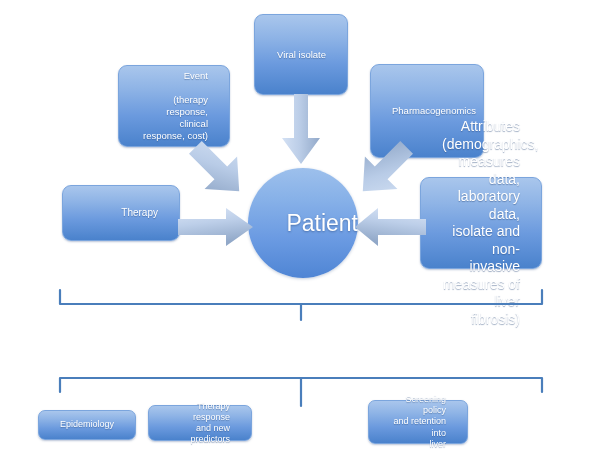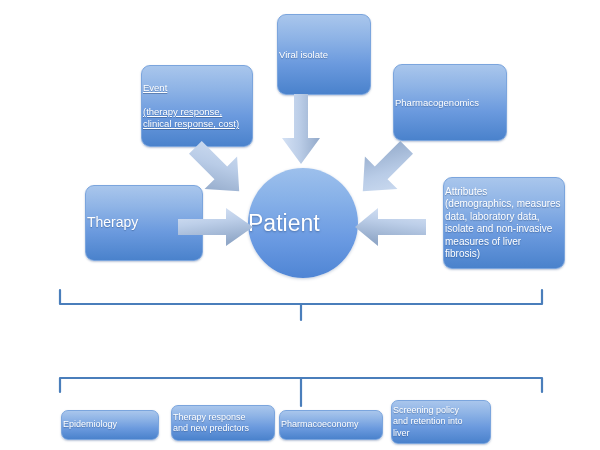--- a/index.html
+++ b/index.html
@@ -22,79 +22,78 @@
   .box {
     position: absolute;
     box-sizing: border-box;
     border-radius: 9px;
     background: linear-gradient(to bottom, #a9c6ec 0%, #8fb4e6 28%, #6b9ade 62%, #4a82cc 100%);
     border: 1px solid #7ba5dd;
     box-shadow: 0 1px 2px rgba(60,90,140,0.35);
     display: flex;
     align-items: center;
     justify-content: center;
-    text-align: left;
+    text-align: right;
     color: #ffffff;
     text-shadow: 0 1px 1px rgba(40,70,120,0.45);
     line-height: 1.25;
-    padding: 3px 1px;
-    margin-left: 23px;
+    padding: 3px 21px;
   }
   .box .lbl { display: block; width: 100%; }
 
   
   .circle {
     position: absolute;
     border-radius: 50%;
     background: linear-gradient(to bottom, #9dc0ec 0%, #86b0e8 30%, #6a9ae2 65%, #4f85d4 100%);
     display: flex;
     align-items: center;
-    justify-content: flex-start;
+    justify-content: flex-end;
     color: #ffffff;
     text-shadow: 0 1px 2px rgba(40,70,120,0.5);
     box-shadow: 0 1px 3px rgba(60,90,140,0.3);
   }
 
   
   .arrow-h, .arrow-v, .arrow-d {
     position: absolute;
   }
   .arrow-svg { display: block; width: 100%; height: 100%; overflow: visible; }
 
   
   .bracket { position: absolute; }
   .bracket svg { display: block; width: 100%; height: 100%; }
 </style>
 </head>
 <body>
 
 <div id="canvas">
 
-  <div class="box" style="left:118px; top:65px; width:112px; height:82px; font-size:9.5px;text-decoration:underline;">
+  <div class="box" style="left:118px; top:65px; width:112px; height:82px; font-size:9.5px;">
     <span class="lbl">
       <span>Event</span><br>
       <span style="display:inline-block;height:5px;"></span><br>
       <span>(therapy response,</span><br>
       <span>clinical response, cost)</span>
     </span>
   </div>
 
   <div class="box" style="left:254px; top:14px; width:94px; height:81px; font-size:9.5px;">
     <span class="lbl">Viral isolate</span>
   </div>
 
-  <div class="box" style="left:370px; top:64px; width:114px; height:77px; font-size:9.5px;">
+  <div class="box" style="left:370px; top:64px; width:114px; height:94px; font-size:9.5px;">
     <span class="lbl">Pharmacogenomics</span>
   </div>
 
-  <div class="box" style="left:62px; top:185px; width:118px; height:76px; font-size:14px;">
+  <div class="box" style="left:62px; top:185px; width:118px; height:56px; font-size:10px;">
     <span class="lbl">Therapy</span>
   </div>
 
-  <div class="box" style="left:420px; top:177px; width:122px; height:92px; font-size:10px;">
+  <div class="box" style="left:420px; top:177px; width:122px; height:92px; font-size:14px;">
     <span class="lbl">
       <span>Attributes</span><br>
       <span>(demographics, measures</span><br>
       <span>data, laboratory data,</span><br>
       <span>isolate and non-invasive</span><br>
       <span>measures of liver</span><br>
       <span>fibrosis)</span>
     </span>
   </div>
 
@@ -190,23 +189,20 @@
     <span class="lbl">Epidemiology</span>
   </div>
 
   <div class="box" style="left:148px; top:405px; width:104px; height:36px; border-radius:7px; font-size:9px;">
     <span class="lbl">
       <span>Therapy response</span><br>
       <span>and new predictors</span>
     </span>
   </div>
 
-  <div class="box" style="left:256px; top:410px; width:104px; height:30px; border-radius:7px; font-size:9px;">
-    <span class="lbl">Pharmacoeconomy</span>
-  </div>
 
   <div class="box" style="left:368px; top:400px; width:100px; height:44px; border-radius:7px; font-size:9px;">
     <span class="lbl">
       <span>Screening policy</span><br>
       <span>and retention into</span><br>
       <span>liver</span>
     </span>
   </div>
 
 

